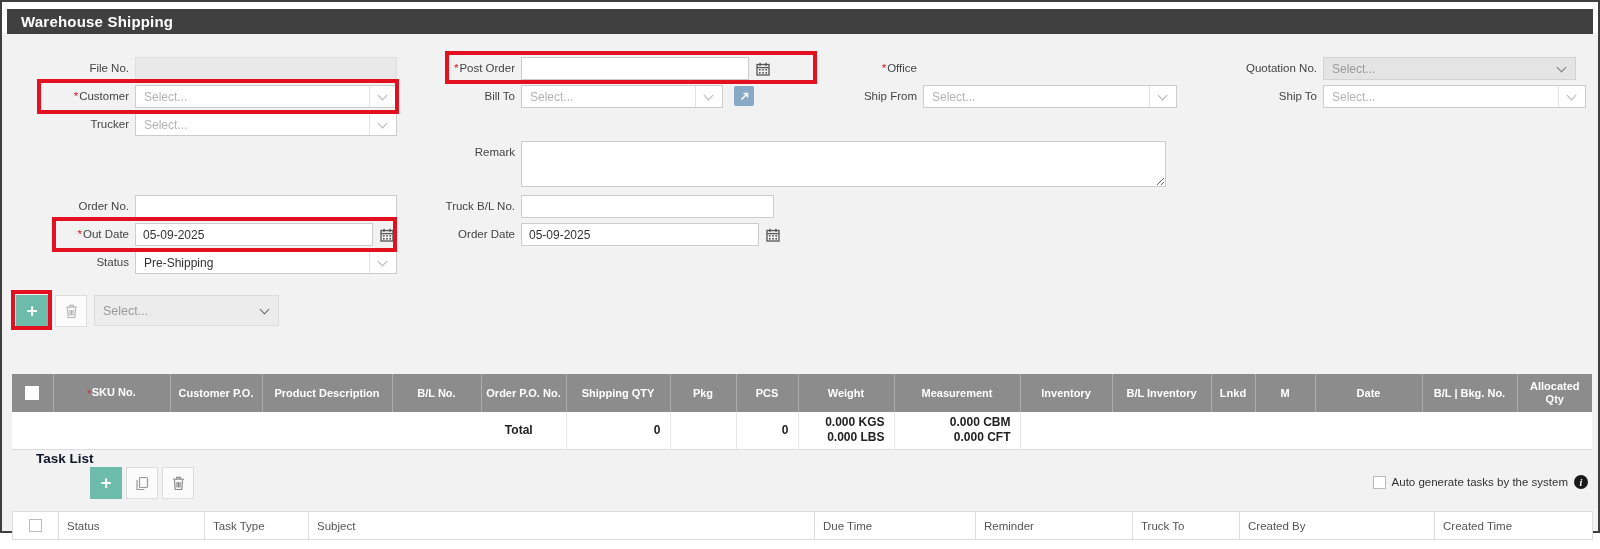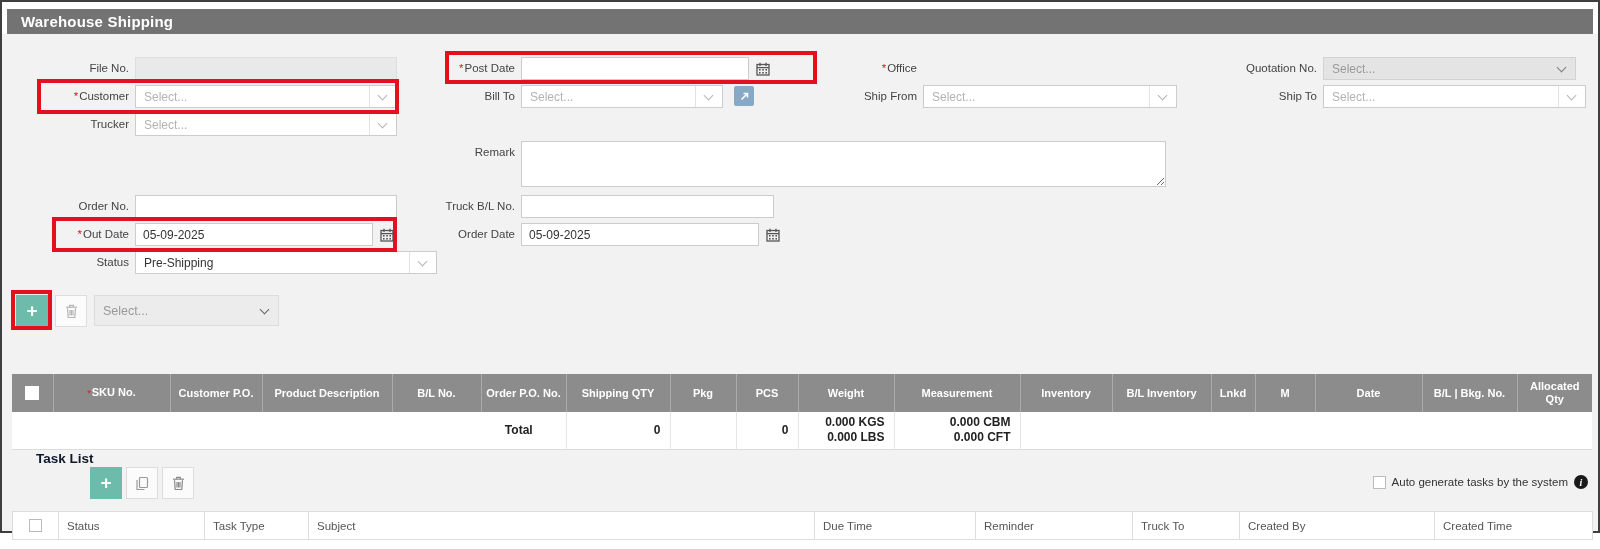--- a/index.html
+++ b/index.html
@@ -1,21 +1,21 @@
 <!DOCTYPE html>
 <html><head>
 <meta charset="utf-8">
 <style>
   * { margin:0; padding:0; box-sizing:border-box; }
   html,body { width:1600px; height:549px; background:#fff; overflow:hidden;
               font-family:"Liberation Sans", sans-serif; }
   .page { position:relative; width:1600px; height:533px; border:2px solid #3f3f3f; background:#fff; }
 
   .titlebar { position:absolute; left:5px; top:7px; width:1586px; height:25px;
-              background:#737373; color:#fff; font-size:15px; font-weight:bold;
+              background:#404040; color:#fff; font-size:15px; font-weight:bold;
               display:flex; align-items:center; padding-left:14px; letter-spacing:.2px; }
 
   .content { position:absolute; left:0; top:32px; width:1596px; height:497px; background:#f2f2f2; }
 
   
   .field { position:absolute; display:flex; align-items:flex-start; gap:6px; }
   .flabel { font-size:11.5px; color:#444; text-align:right; padding-top:5px; flex:none; line-height:13px; }
   .req { color:#e3101f; margin-right:1px; }
 
   .txt { height:23px; border:1px solid #ccc; background:#fff; font-family:"Liberation Sans",sans-serif;
@@ -93,21 +93,21 @@
 
   <div class="content">
 
     <div class="field" style="left:40px; top:23px;">
       <div class="flabel" style="width:87px;">File No.</div>
       <input class="txt dis" style="width: 262px;" value="">
     </div>
 
     <div class="field" style="left:420px; top:23px;">
       <div class="flabel" style="width:93px;">
-        <span class="req">*</span><span>Post Date</span>
+        <span class="req">*</span><span>Post Order</span>
       </div>
       <div class="dategrp">
         <input class="txt" style="width: 228px;" value="">
         <span class="cal-btn">
           <svg width="14" height="14" viewBox="0 0 14 14">
               <g stroke="#555" stroke-width="1.3" fill="none">
                 <rect x="1" y="2.5" width="12" height="10.5"></rect>
                 <line x1="4" y1="0.8" x2="4" y2="4"></line>
                 <line x1="10" y1="0.8" x2="10" y2="4"></line>
                 <line x1="1" y1="5.6" x2="13" y2="5.6"></line>
@@ -257,21 +257,21 @@
                 <rect x="6.2" y="10" width="1.6" height="1.6"></rect>
                 <rect x="9.4" y="10" width="1.6" height="1.6"></rect>
               </g>
             </svg>
         </span>
       </div>
     </div>
 
     <div class="field" style="left:40px; top:217px;">
       <div class="flabel" style="width:87px;">Status</div>
-      <div class="sel" style="width:302px;justify-content:space-between;">
+      <div class="sel" style="width:262px;justify-content:space-between;">
         <span class="sel-text">Pre-Shipping</span>
         <span class="sel-div"></span>
         <span class="chev"></span>
       </div>
     </div>
 
     <div class="btn teal" style="left:14px; top:261px;">
       <span>+</span>
     </div>
     <div class="btn" style="left:53px; top:261px;">

